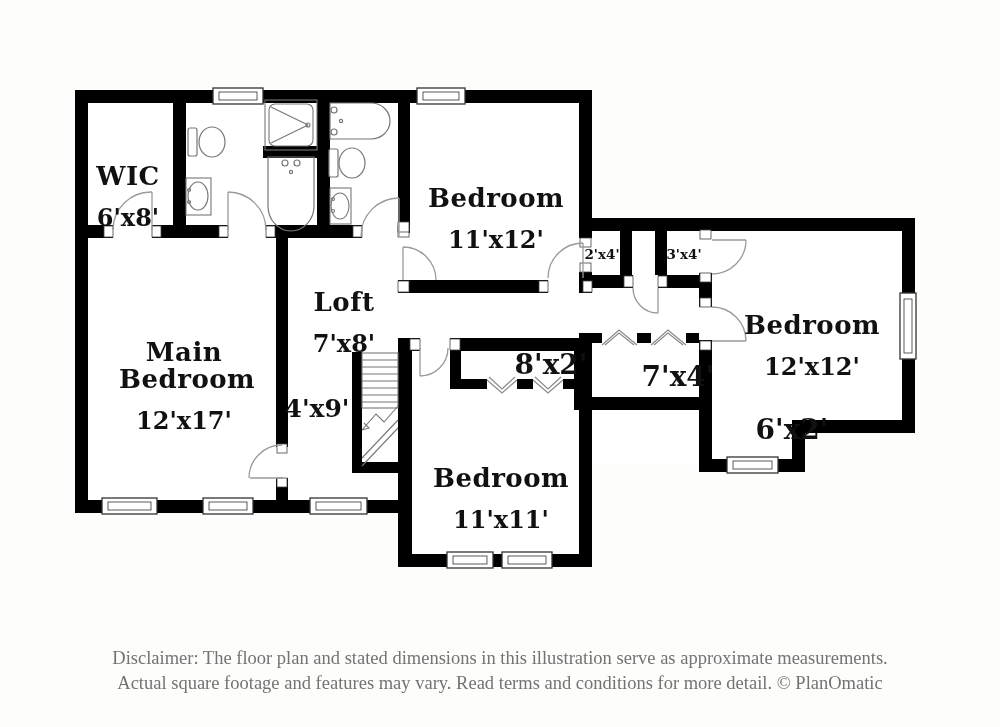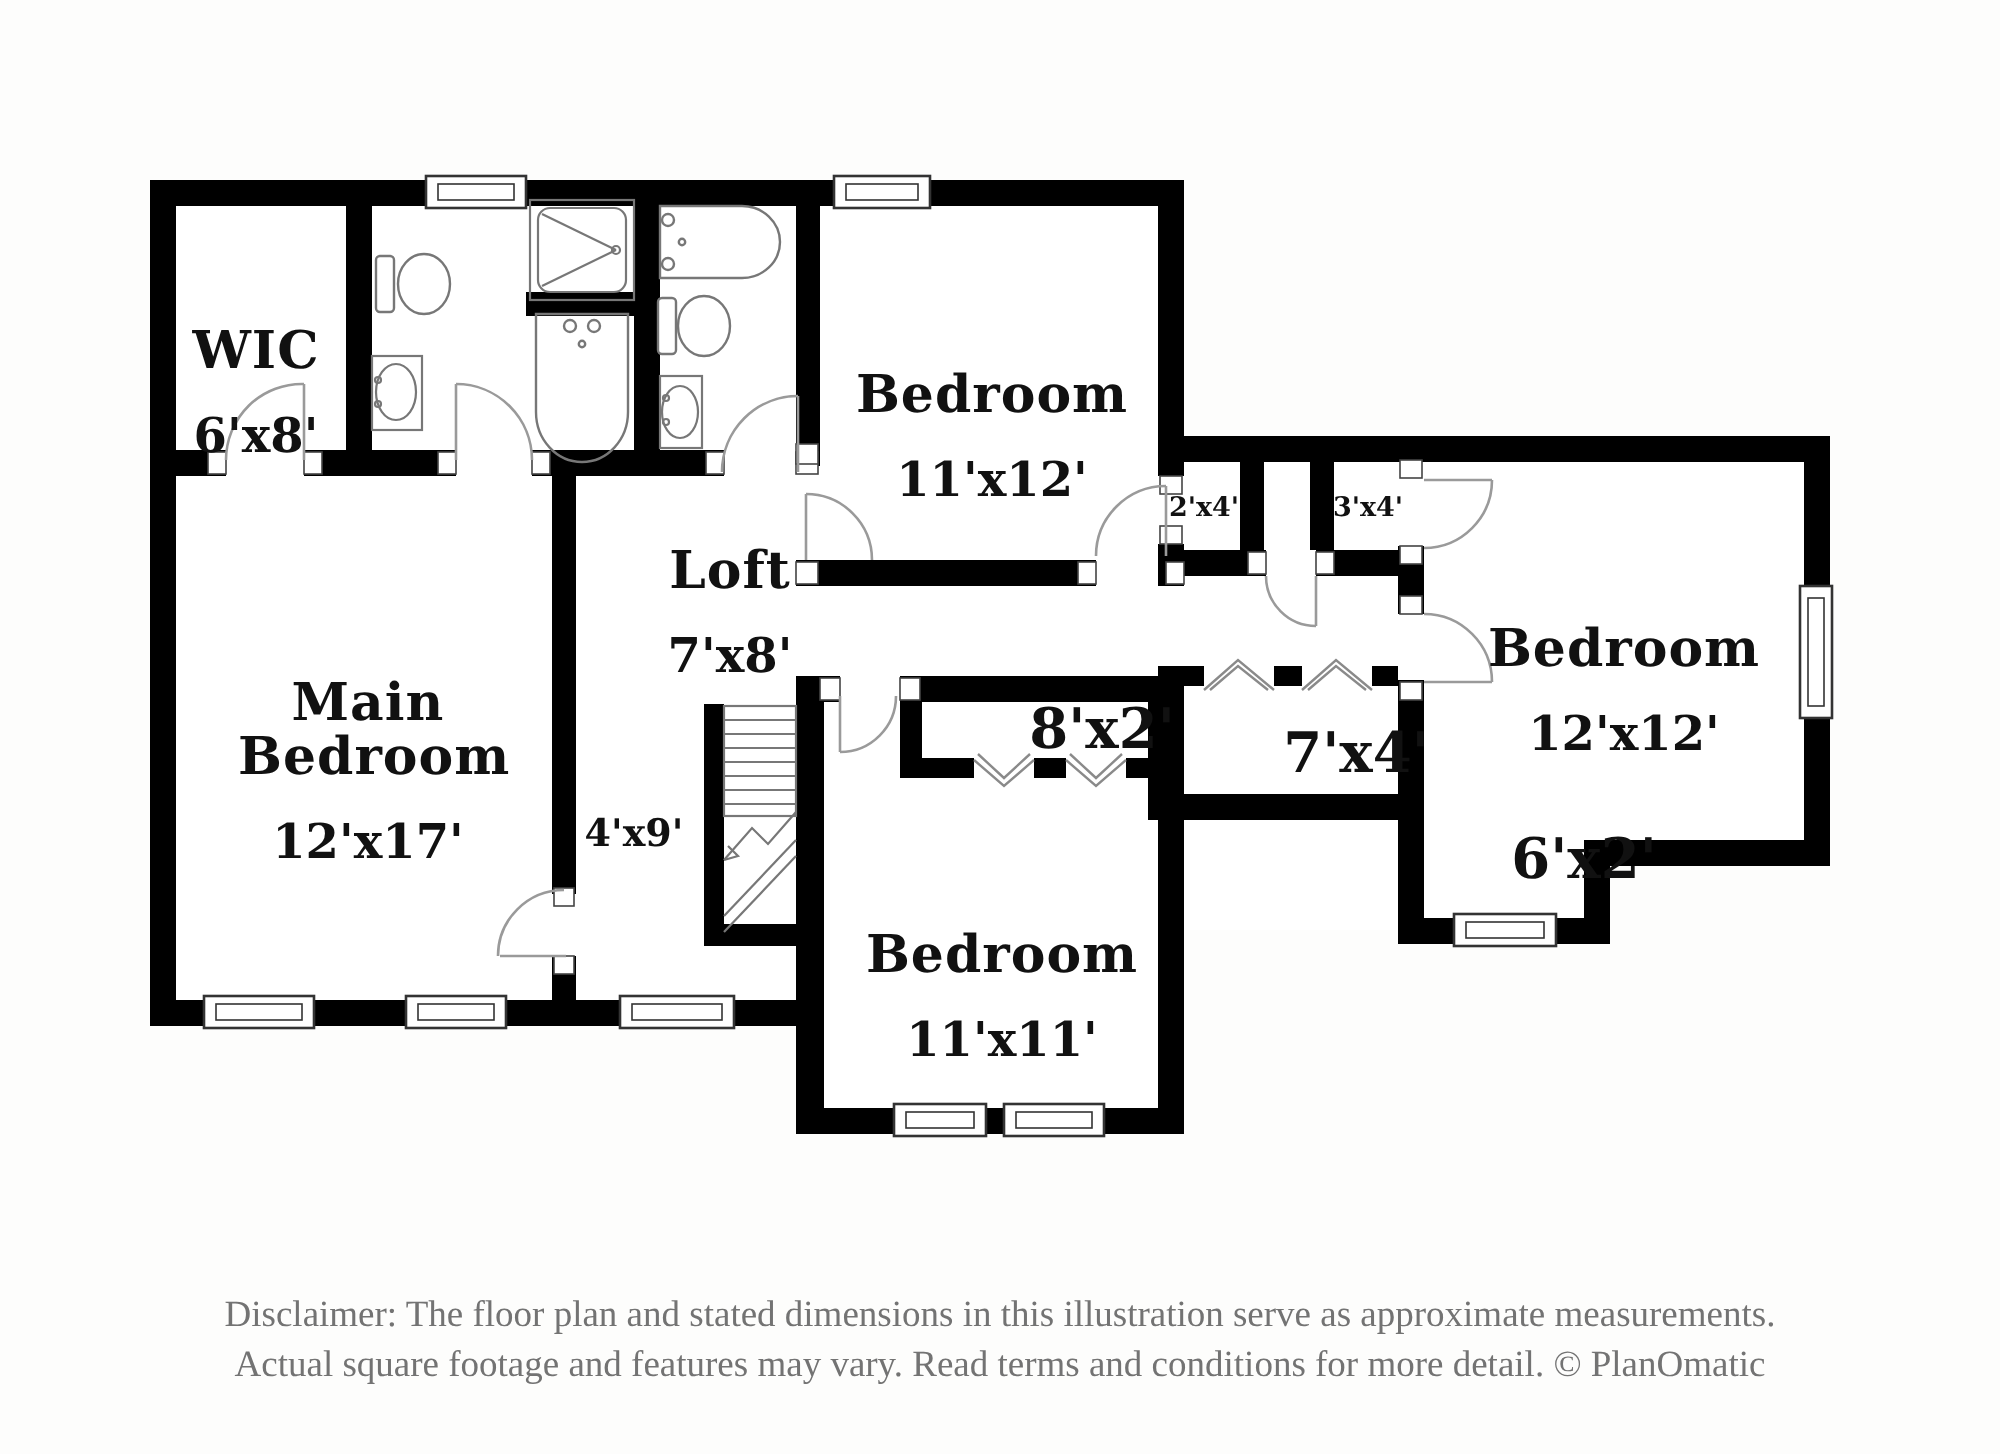--- a/index.html
+++ b/index.html
@@ -6,21 +6,21 @@
   .plan{position:relative;width:1000px;height:727px;background:#fdfdfc;overflow:hidden;
         font-family:"DejaVu Serif","Liberation Serif",serif;color:#111;padding-left:48px;}
   .plan svg{position:absolute;left:0;top:0;}
   .room-label{position:absolute;transform:translateX(-50%);text-align:center;
               font-weight:bold;line-height:1.04;white-space:pre-line;}
   .room-name{font-size:26px;letter-spacing:.5px;}
   .room-dims{font-size:24px;}
   .main-wrap .room-name{display:block;width:130px;margin:0 auto;}
   .area-label{position:absolute;transform:translateX(-50%);font-weight:bold;white-space:nowrap;}
   .area-sm{font-size:13.5px;}
-  .area-md{font-size:19px;margin-top:12px;}
+  .area-md{font-size:25px;}
   .area-lg{font-size:28px;margin-left:33px;}
   .footer-line{position:absolute;left:0;width:1000px;text-align:center;
                font-family:"Liberation Serif",serif;font-size:18.5px;color:#737373;}
 </style>
 </head>
 <body>
 
 <div class="plan">
 <svg width="1000" height="727" viewBox="0 0 1000 727">
 
@@ -234,21 +234,21 @@
 </svg>
 
   <div class="room-label" style="left:128px;top:146px;">
     <span class="room-name">WIC</span><br>
     <span class="room-dims">6'x8'</span>
   </div>
   <div class="room-label" style="left:496px;top:168px;">
     <span class="room-name">Bedroom</span><br>
     <span class="room-dims">11'x12'</span>
   </div>
-  <div class="room-label" style="left:344px;top:256px;margin-left:21px;">
+  <div class="room-label" style="left:344px;top:272px;">
     <span class="room-name">Loft</span><br>
     <span class="room-dims">7'x8'</span>
   </div>
   <div class="room-label main-wrap" style="left:184px;top:322px;">
     <span class="room-name">Main Bedroom</span>
     <span class="room-dims">12'x17'</span>
   </div>
   <div class="room-label" style="left:501px;top:448px;">
     <span class="room-name">Bedroom</span><br>
     <span class="room-dims">11'x11'</span>

